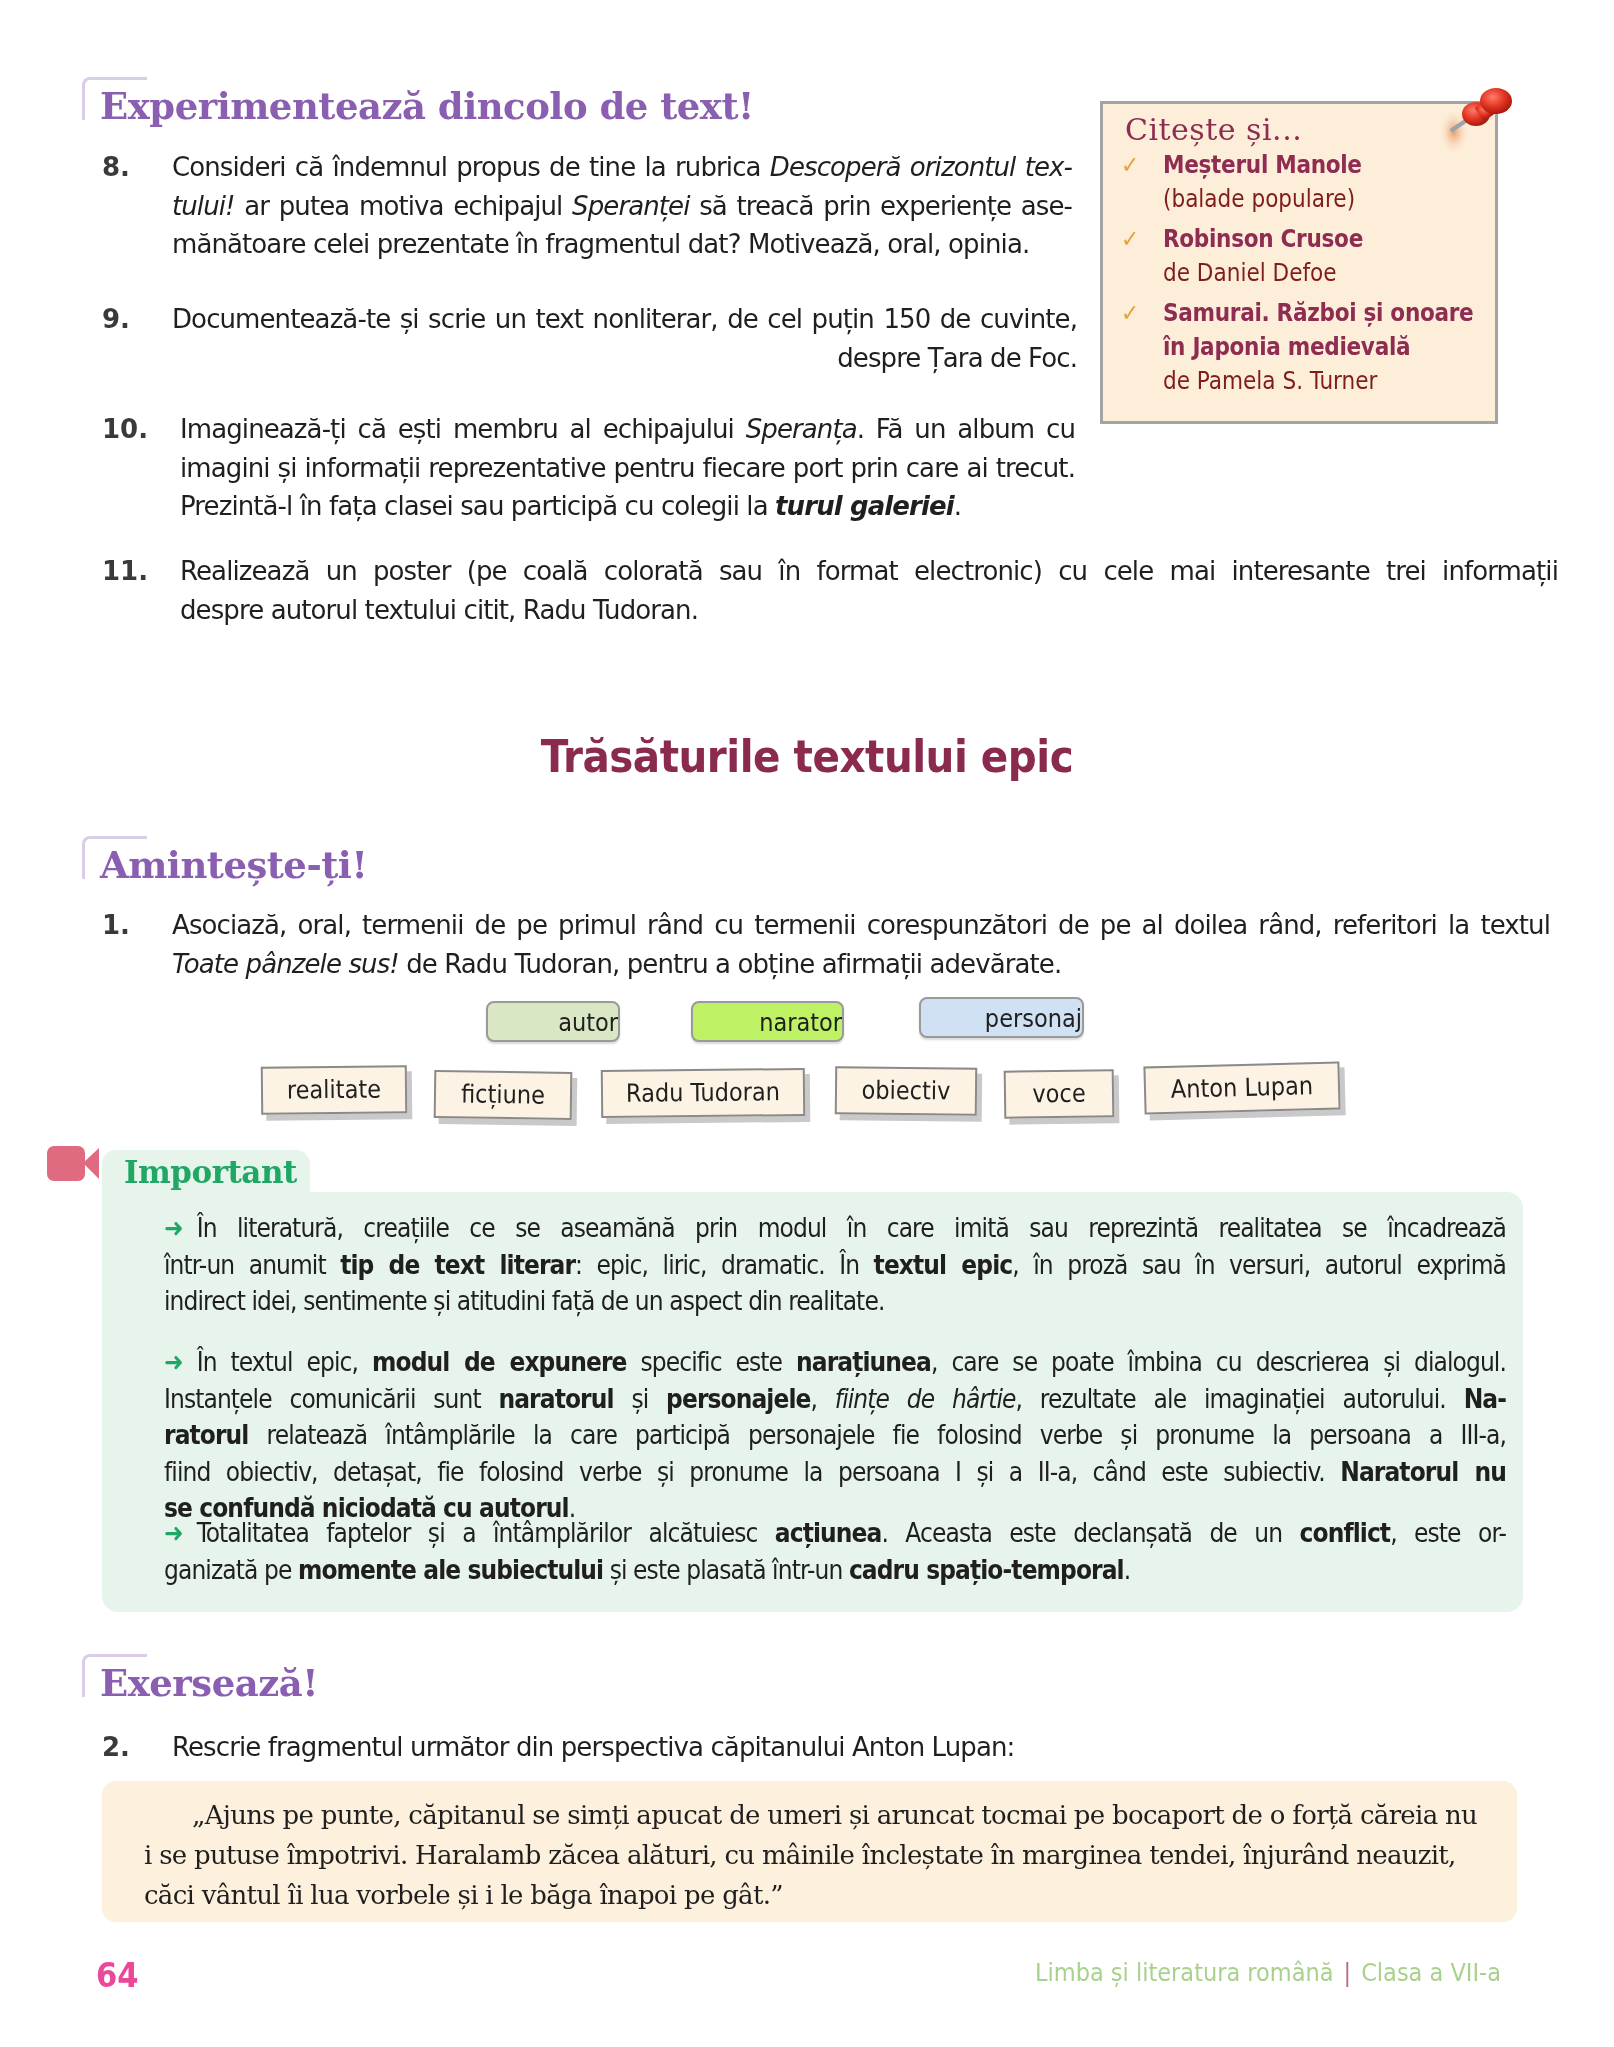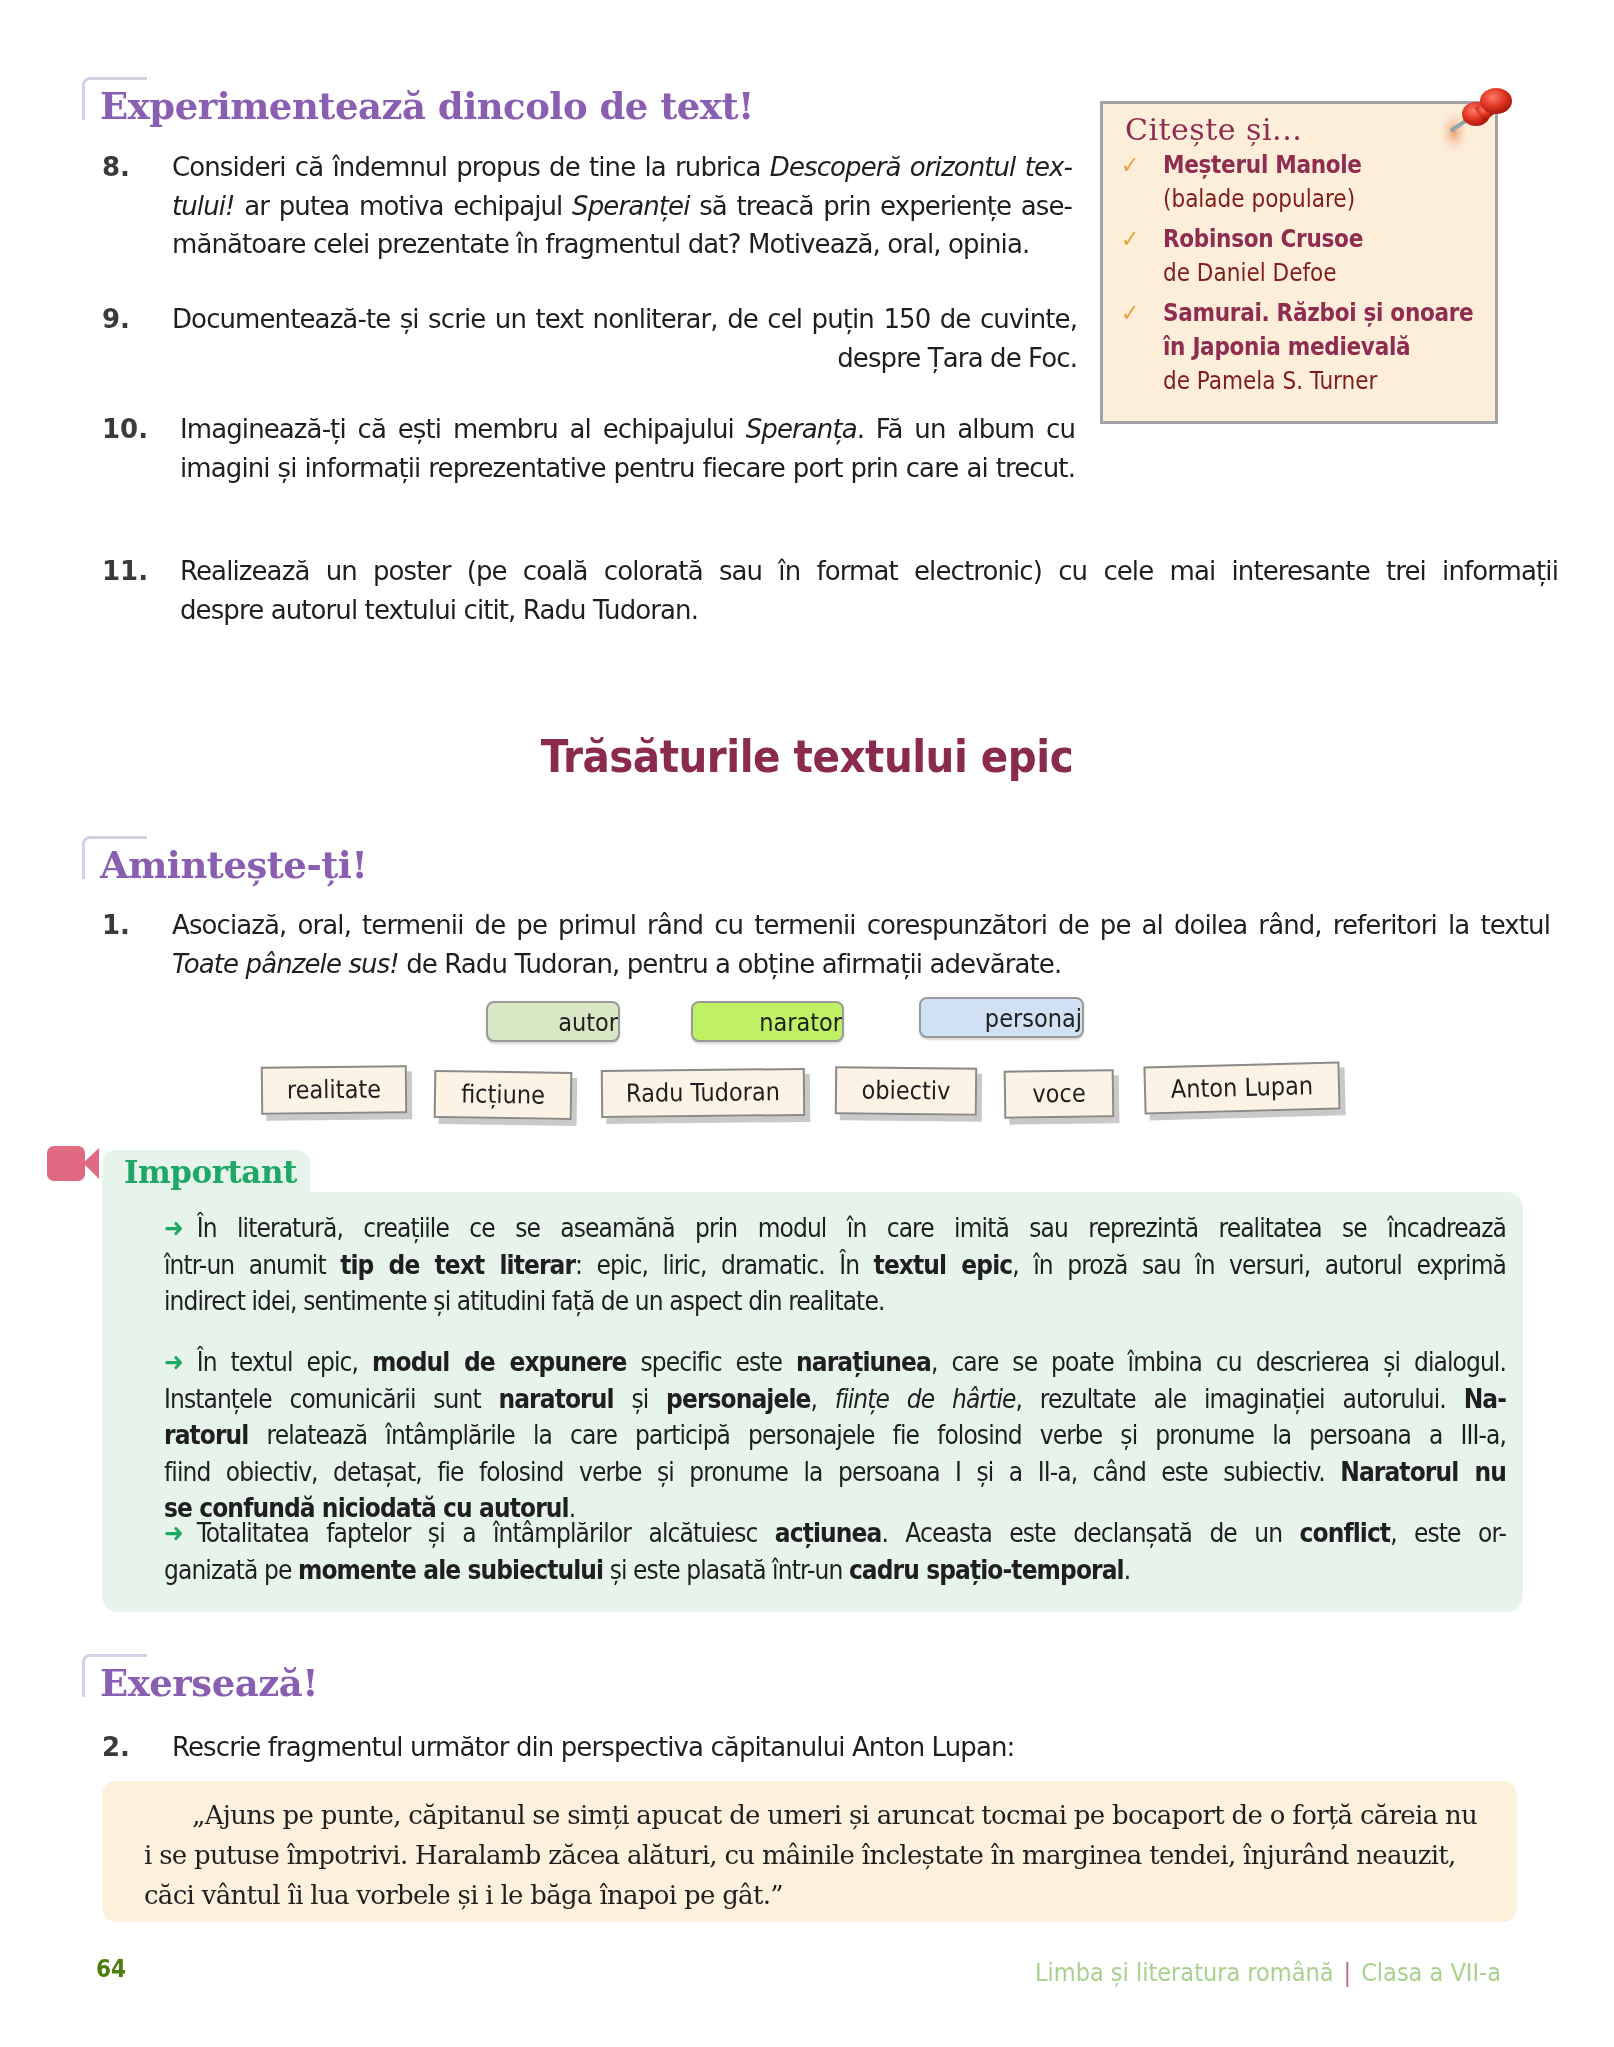--- a/index.html
+++ b/index.html
@@ -52,21 +52,21 @@
            text-align:justify; }
   .imp-p .arrow { color:#1fa765; font-weight:bold; margin-right:14px; }
   .imp-line { display:block; white-space:nowrap; text-align:justify; text-align-last:justify; }
   .imp-line.last { text-align-last:left; }
 
   .quote-box { position:absolute; left:102px; top:1781px; width:1415px; height:141px;
                background:#fdf0dc; border-radius:14px; }
   .quote-line { position:absolute; left:42px; width:1310px; font-family:"DejaVu Serif", serif;
                 font-size:26px; line-height:40px; white-space:nowrap; letter-spacing:-0.7px; }
 
-  .footer-num { position:absolute; left:96px; top:1955px; font-size:24px; font-weight:bold; color:#4d7c0f; }
+  .footer-num { position:absolute; left:96px; top:1955px; font-size:34px; font-weight:bold; color:#ec4899; }
   .footer-right { position:absolute; right:113px; top:1958px; font-size:25px; color:#a9d18e; }
   .footer-right .sep { color:#b66d83; margin:0 10px; }
 </style>
 </head>
 <body>
 
 <div class="bracket" style="left:82px; top:77px;"></div>
 <div class="sec-head" style="left:100px; top:84px;">Experimentează dincolo de text!</div>
 
 <div id="exp-items">
@@ -83,20 +83,21 @@
       <div class="txt">
         <div class="cond" style="white-space: nowrap; width: 905px; text-align: justify; text-align-last: justify;"><span>Documentează-te și scrie un text nonliterar, de cel puțin 150 de cuvinte,</span></div>
         <div class="cond" style="white-space: nowrap; text-align: right;"><span>despre Țara de Foc.</span></div>
       </div>
     </div>
     <div class="item wide" style="top: 410px;">
       <span class="num">10.</span>
       <div class="txt">
         <div class="cond" style="white-space: nowrap; width: 895px; text-align: justify; text-align-last: justify;"><span>Imaginează-ți că ești membru al echipajului </span><i>Speranța</i><span>. Fă un album cu</span></div>
         <div class="cond" style="white-space: nowrap; width: 895px; text-align: justify; text-align-last: justify;"><span>imagini și informații reprezentative pentru fiecare port prin care ai trecut.</span></div>
+        <div class="cond" style="white-space: nowrap;"><span>Prezintă-l în fața clasei sau participă cu colegii la </span><b><i>turul galeriei</i></b><span>.</span></div>
       </div>
     </div>
     <div class="item wide" style="top: 552px;">
       <span class="num">11.</span>
       <div class="txt">
         <div class="cond" style="white-space: nowrap; width: 1378px; text-align: justify; text-align-last: justify;"><span>Realizează un poster (pe coală colorată sau în format electronic) cu cele mai interesante trei informații</span></div>
         <div class="cond" style="white-space: nowrap;"><span>despre autorul textului citit, Radu Tudoran.</span></div>
       </div>
     </div>
   </div>

